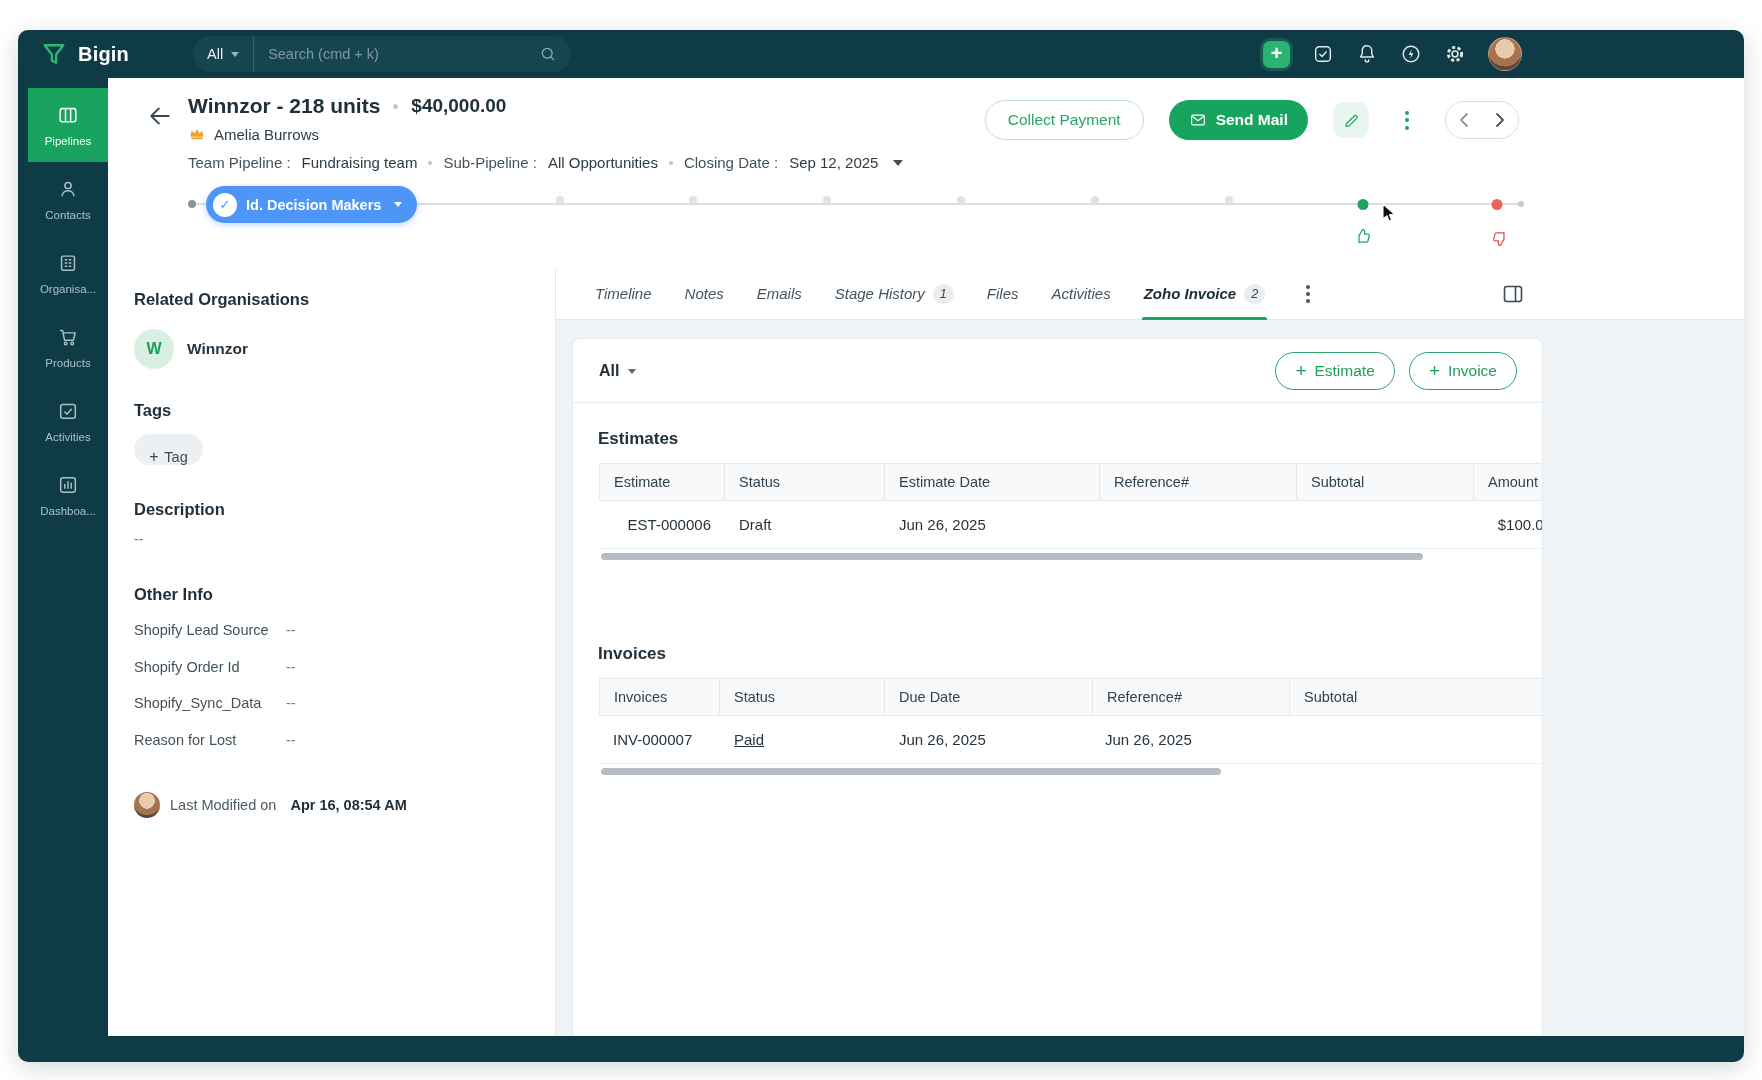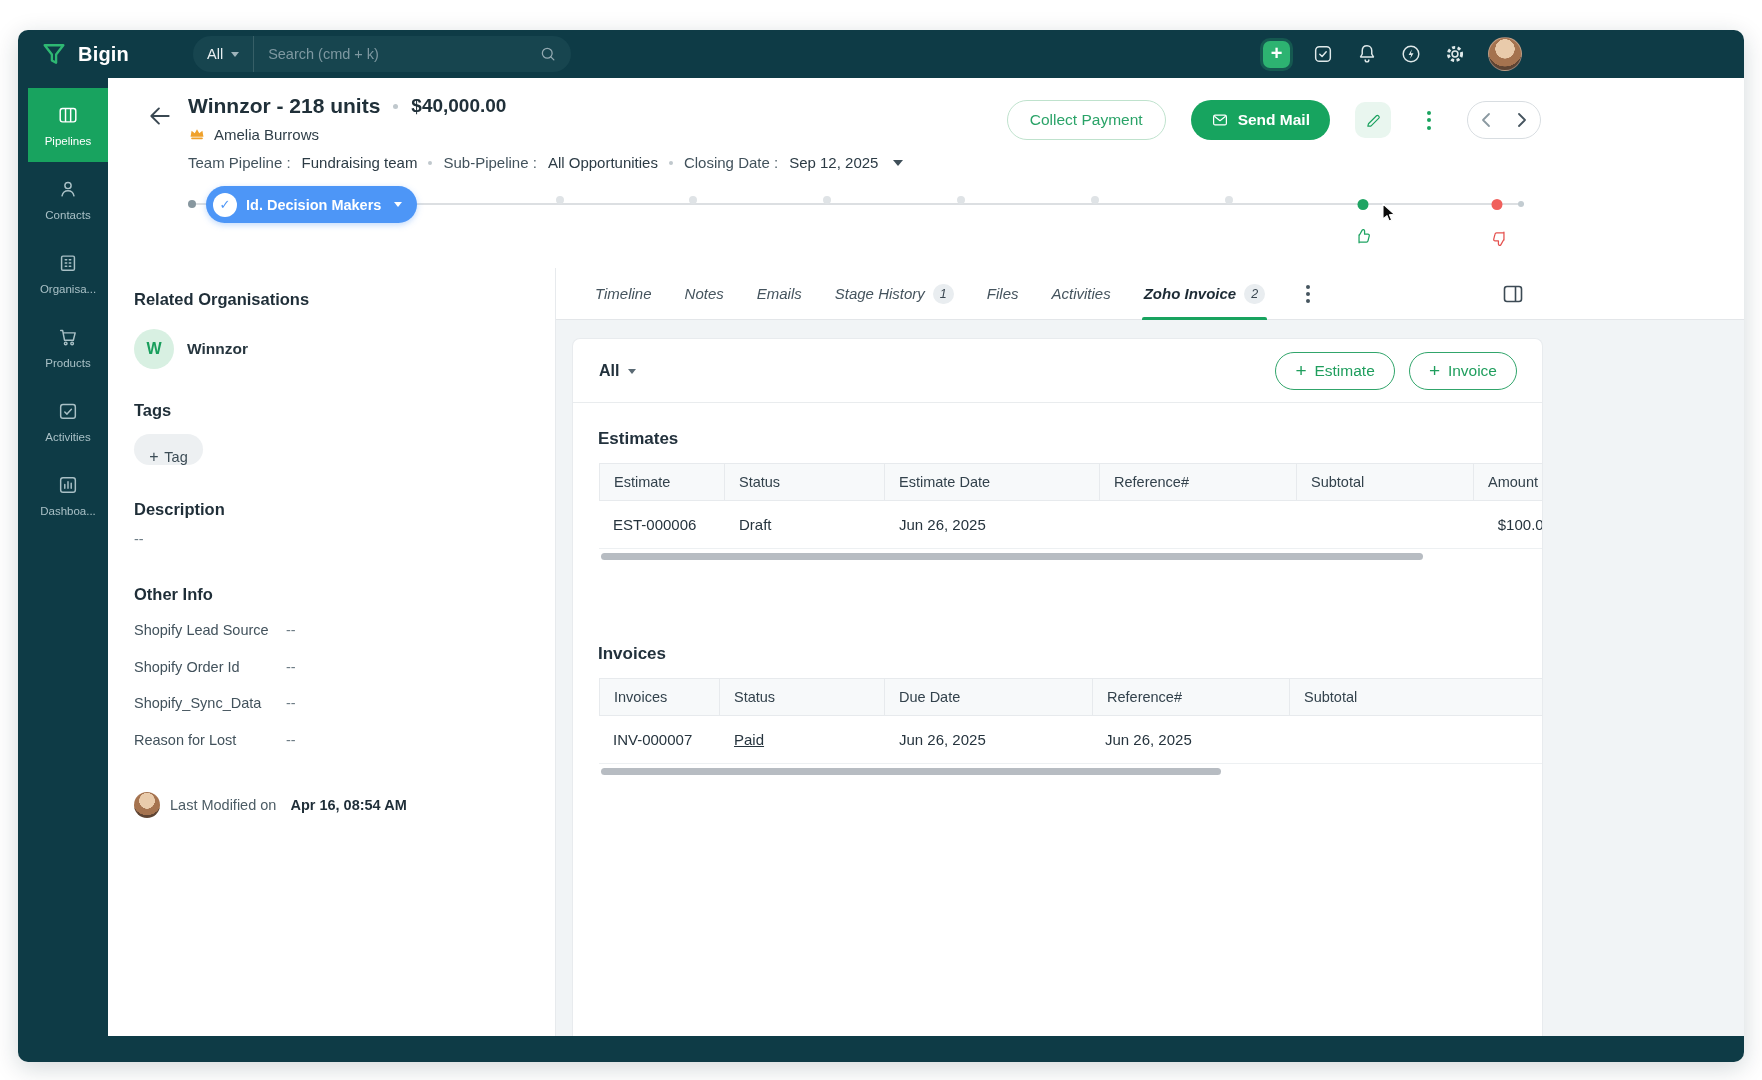--- a/index.html
+++ b/index.html
@@ -44,21 +44,21 @@
   .sep-dot{width:5px;height:5px;border-radius:50%;background:#c0c8cd;}
   .deal-amount{font-size:19px;font-weight:700;color:#203039;}
   .owner-row{margin-left:80px;margin-top:7px;display:flex;align-items:center;gap:8px;font-size:15px;color:#2f3e48;}
   .meta-row{margin-left:80px;margin-top:11px;display:flex;align-items:center;gap:11px;font-size:15px;}
   .meta-label{color:#42525c;}
   .meta-label::after{content:"\00a0 : ";color:#55656e;}
   .meta-value{color:#2c3b45;}
   .meta-caret{width:0;height:0;border-left:5px solid transparent;border-right:5px solid transparent;
     border-top:6px solid #3f4f59;margin-left:4px;cursor:pointer;}
   .mdot{width:4px;height:4px;border-radius:50%;background:#c0c8cd;}
-  .header-actions{position:absolute;top:22px;right:203px;display:flex;align-items:center;gap:25px;}
+  .header-actions{position:absolute;top:22px;right:225px;display:flex;align-items:center;gap:25px;}
   .btn-collect{height:40px;padding:0 22px;border:1px solid #bfe2cd;border-radius:21px;color:#2aa368;
     font-size:15.5px;background:#fff;display:flex;align-items:center;cursor:pointer;}
   .btn-send{height:40px;padding:0 20px;border-radius:21px;background:#17a45f;border:none;color:#fff;
     font-size:15.5px;font-weight:600;display:flex;align-items:center;gap:9px;cursor:pointer;}
   .icon-btn-edit{width:36px;height:36px;border-radius:10px;background:#e9f6ef;display:flex;align-items:center;
     justify-content:center;cursor:pointer;}
   .icon-btn-more{width:26px;height:36px;display:flex;flex-direction:column;align-items:center;
     justify-content:center;gap:3.5px;cursor:pointer;}
   .icon-btn-more i{width:4px;height:4px;border-radius:50%;background:#19a35f;}
   .nav-pill{width:74px;height:38px;border:1px solid #d8dde1;border-radius:19px;display:flex;background:#fff;}
@@ -459,21 +459,21 @@
                 <div class="dtable">
                     <div class="trow thead">
                       <div class="tcell" style="width: 126px;">Estimate</div>
                       <div class="tcell" style="width: 160px;">Status</div>
                       <div class="tcell" style="width: 215px;">Estimate Date</div>
                       <div class="tcell" style="width: 197px;">Reference#</div>
                       <div class="tcell" style="width: 177px;">Subtotal</div>
                       <div class="tcell" style="flex: 1 1 0%;">Amount</div>
                     </div>
                     <div class="trow tbody">
-                      <div class="tcell" style="width: 126px;">EST-000006</div>
+                      <div class="tcell" style="width: 126px; text-align: right;">EST-000006</div>
                       <div class="tcell" style="width: 160px;">Draft</div>
                       <div class="tcell" style="width: 215px;">Jun 26, 2025</div>
                       <div class="tcell" style="width: 197px;"></div>
                       <div class="tcell" style="width: 177px;"></div>
                       <div class="tcell" style="flex: 1 1 0%; text-align: right;">$100.00</div>
                     </div>
                   </div>
                 <div class="hscroll hs-est"></div>
 
                 <div class="tsection-title second">Invoices</div>

